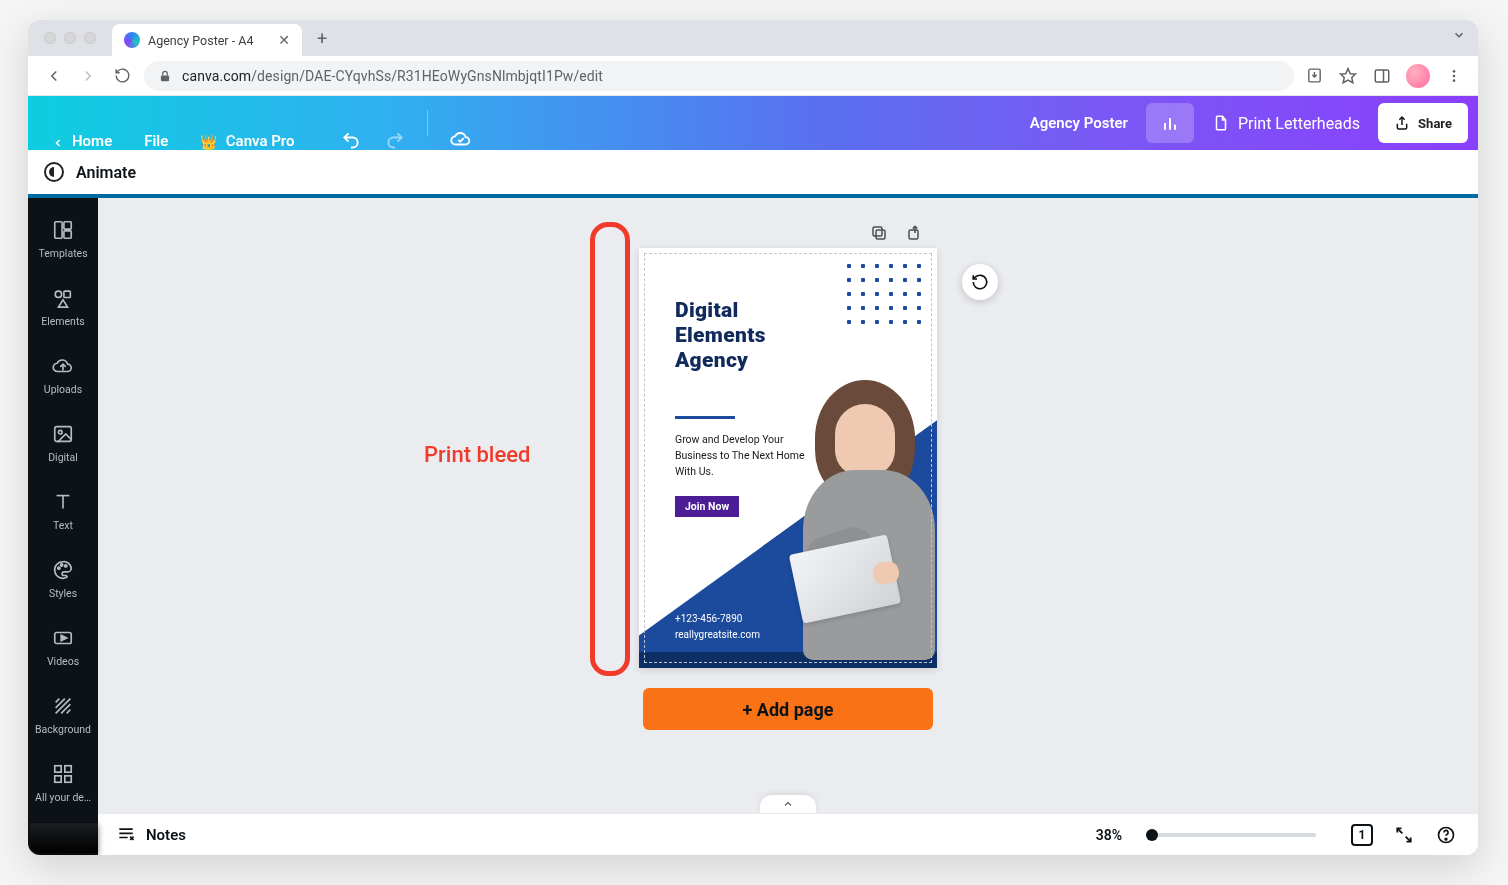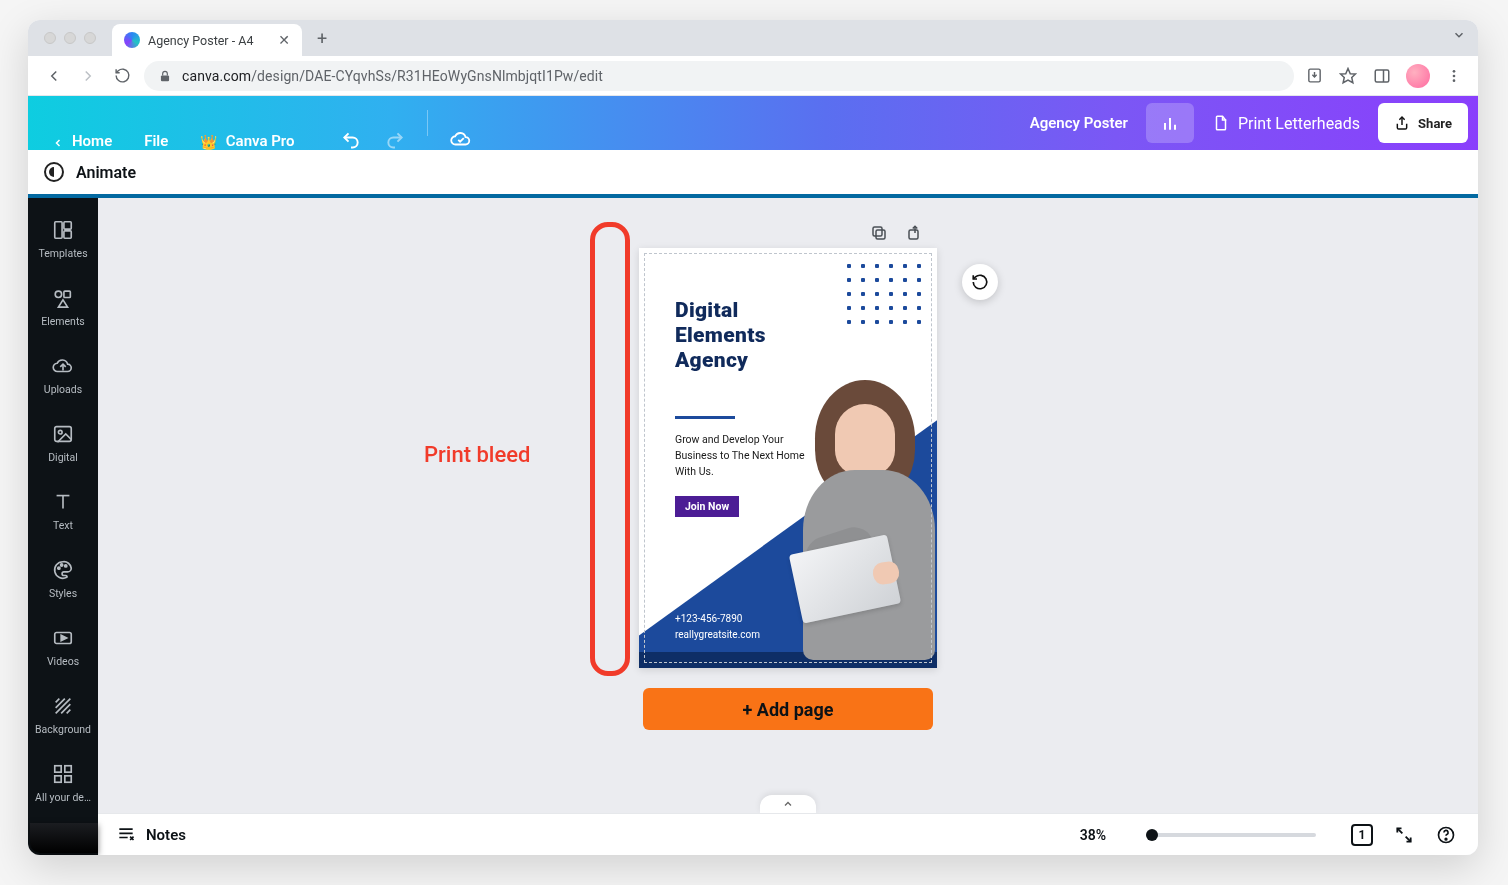--- a/index.html
+++ b/index.html
@@ -88,21 +88,21 @@
   .refresh{position:absolute;top:66px;left:50%;transform:translateX(174px);width:36px;height:36px;border-radius:50%;background:#fff;box-shadow:0 2px 8px rgba(0,0,0,.18);display:flex;align-items:center;justify-content:center;color:#222}
   .addpage{position:absolute;left:50%;top:490px;transform:translateX(-50%);width:290px;height:42px;background:#f97316;border-radius:6px;display:flex;align-items:center;justify-content:center;font-size:18px;font-weight:700;color:#0d1216;cursor:pointer}
   .notch{position:absolute;left:50%;bottom:42px;transform:translateX(-50%);width:56px;height:18px;background:#fff;border-radius:12px 12px 0 0;box-shadow:0 -2px 6px rgba(0,0,0,.08);display:flex;align-items:center;justify-content:center;color:#666;font-size:12px}
   
   .ann-label{position:absolute;color:#f13b2a;font-size:22px;font-weight:500;left:326px;top:244px}
   .ann-ring{position:absolute;border:5px solid #f13b2a;border-radius:18px;width:40px;height:454px;left:492px;top:24px}
   
   .footer{position:absolute;bottom:0;left:70px;right:0;height:42px;background:#fff;border-top:1px solid #e6e8eb;display:flex;align-items:center;gap:14px;padding:0 18px}
   .notesbtn{display:flex;align-items:center;gap:10px;font-size:15px;font-weight:600;color:#0d1216;cursor:pointer}
   .spacer{flex:1}
-  .zoom{font-size:14px;font-weight:600;color:#0d1216;margin-right:26px}
+  .zoom{font-size:14px;font-weight:600;color:#0d1216;margin-right:10px}
   .slider{width:170px;height:4px;background:#d6d9de;border-radius:2px;position:relative;margin-right:18px}
   .slider .thumb{position:absolute;left:6px;top:50%;width:12px;height:12px;background:#0d1216;border-radius:50%;transform:translate(-50%,-50%)}
   .fbtn{width:28px;height:28px;display:flex;align-items:center;justify-content:center;color:#0d1216;cursor:pointer}
   .pagect{border:2px solid #0d1216;border-radius:4px;width:22px;height:22px;display:flex;align-items:center;justify-content:center;font-size:12px;font-weight:700}
   svg{display:block}
   
   .corner{position:absolute;width:68px;height:30px;left:2px;bottom:2px;background:linear-gradient(180deg,#1b1d21,#000);border-radius:0 0 0 10px;box-shadow:0 2px 6px rgba(0,0,0,.5)}
 </style>
 </head>
 <body>

